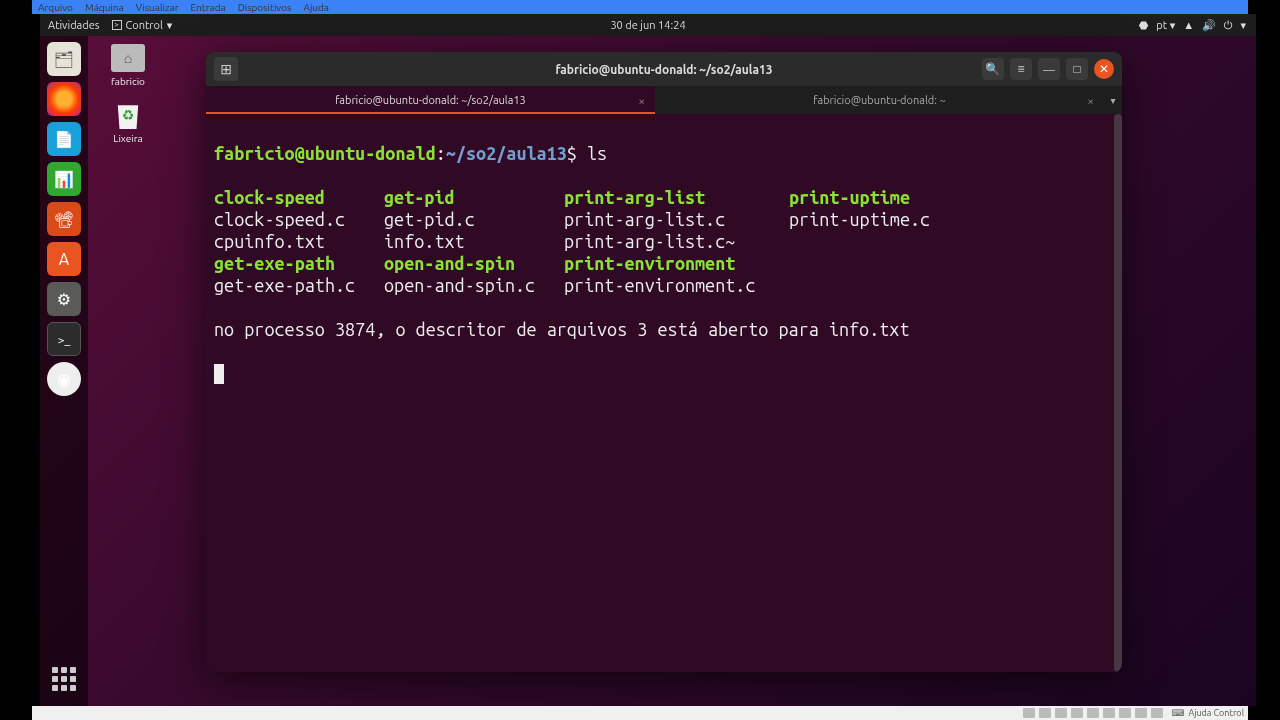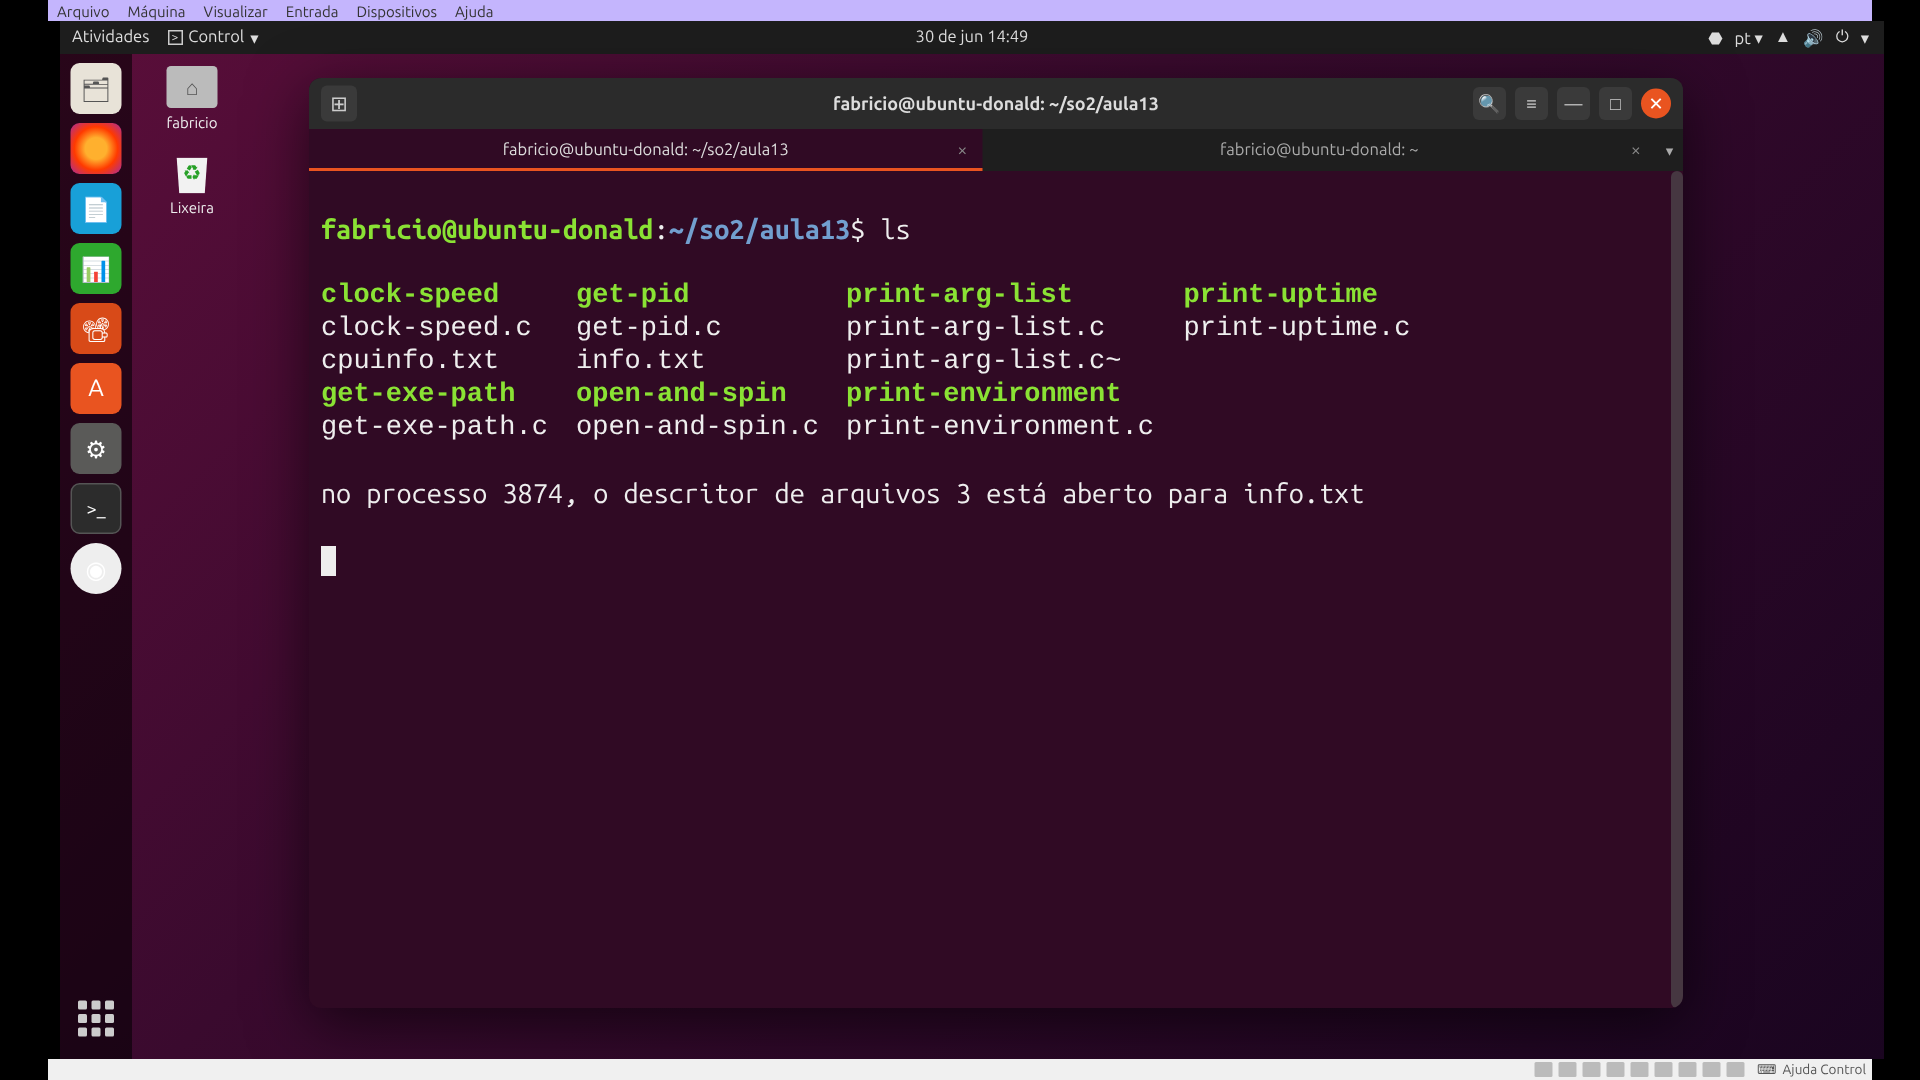--- a/index.html
+++ b/index.html
@@ -1,19 +1,19 @@
 <!DOCTYPE html>
 <html><head>
 <meta charset="utf-8">
 <style>
 * { margin:0; padding:0; box-sizing:border-box; }
 body { width:1280px; height:720px; background:#000; font-family:Ubuntu,Arial,sans-serif; overflow:hidden; position:relative; }
 
 
-.vbox-menubar { position:absolute; left:32px; top:0; width:1216px; height:14px; background:#c4b5fd; display:flex; align-items:center; font-size:10px; color:#333; padding:0 6px; gap:12px; }
+.vbox-menubar { position:absolute; left:32px; top:0; width:1216px; height:14px; background:#3b82f6; display:flex; align-items:center; font-size:10px; color:#333; padding:0 6px; gap:12px; }
 .vbox-menubar span { cursor:pointer; }
 
 
 .ubuntu { position:absolute; left:40px; top:14px; width:1216px; height:692px; background:linear-gradient(135deg,#5b0e3a 0%,#3a0a2e 40%,#1a0520 100%); }
 
 
 .topbar { position:absolute; left:0; top:0; right:0; height:22px; background:#1d1d1d; display:flex; align-items:center; color:#ddd; font-size:11px; }
 .topbar .left { display:flex; align-items:center; gap:8px; padding-left:8px; }
 .topbar .center { position:absolute; left:50%; transform:translateX(-50%); }
 .topbar .right { margin-left:auto; display:flex; align-items:center; gap:8px; padding-right:10px; }
@@ -59,21 +59,21 @@
 .term-tabs .dd { width:18px; display:flex; align-items:center; justify-content:center; color:#aaa; cursor:pointer; font-size:10px; }
 .term-body { flex:1; padding:6px 8px; font-family:'Ubuntu Mono','DejaVu Sans Mono',monospace; font-size:18px; line-height:22px; color:#ddd; position:relative; white-space:pre; overflow:hidden; }
 .prompt-user { color:#8ae234; font-weight:bold; }
 .prompt-path { color:#729fcf; font-weight:bold; }
 .cmd { color:#eee; }
 .exe { color:#8ae234; font-weight:bold; }
 .reg { color:#eee; }
 .term-body .scrollbar { position:absolute; right:0; top:0; width:8px; height:100%; background:#555; border-radius:4px; opacity:.6; }
 .cursor-block { display:inline-block; width:10px; height:20px; background:#eee; vertical-align:bottom; }
 .ls-grid { display:block; }
-.ls-row { display:flex;font-family:Liberation Mono, monospace; }
+.ls-row { display:flex; }
 .ls-cell { display:inline-block; }
 .c0 { width:170px; }
 .c1 { width:180px; }
 .c2 { width:225px; }
 .c3 { width:auto; }
 
 
 .vbox-status { position:absolute; left:32px; bottom:0; width:1216px; height:14px; background:#f0f0f0; display:flex; align-items:center; justify-content:flex-end; font-size:9px; color:#555; gap:4px; padding:0 4px; }
 .vbox-status .ic { width:12px; height:10px; background:#bbb; border-radius:1px; }
 </style>
@@ -93,21 +93,21 @@
 
   <div class="topbar">
     <div class="left">
       <span>Atividades</span>
       <span class="app-indicator">
         <span class="sq">&gt;</span>
         <span>Control</span>
         <span>▾</span>
       </span>
     </div>
-    <div class="center">30 de jun  14:49</div>
+    <div class="center">30 de jun  14:24</div>
     <div class="right">
       <span>⬣</span>
       <span><span>pt</span> ▾</span>
       <span>▲</span>
       <span>🔊</span>
       <span>⏻</span>
       <span>▾</span>
     </div>
   </div>
 

